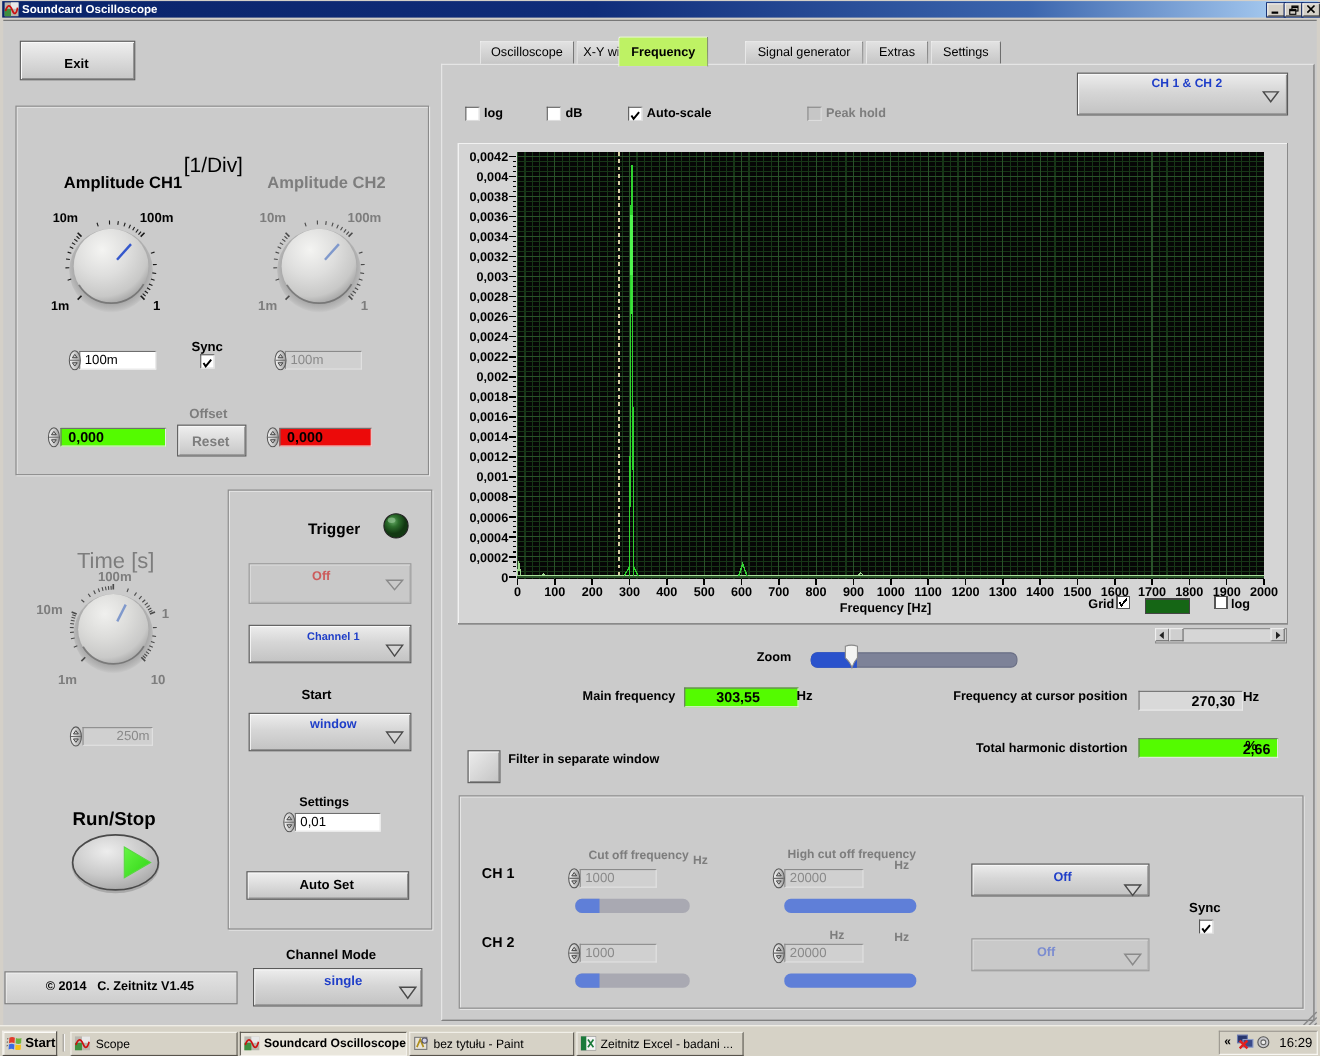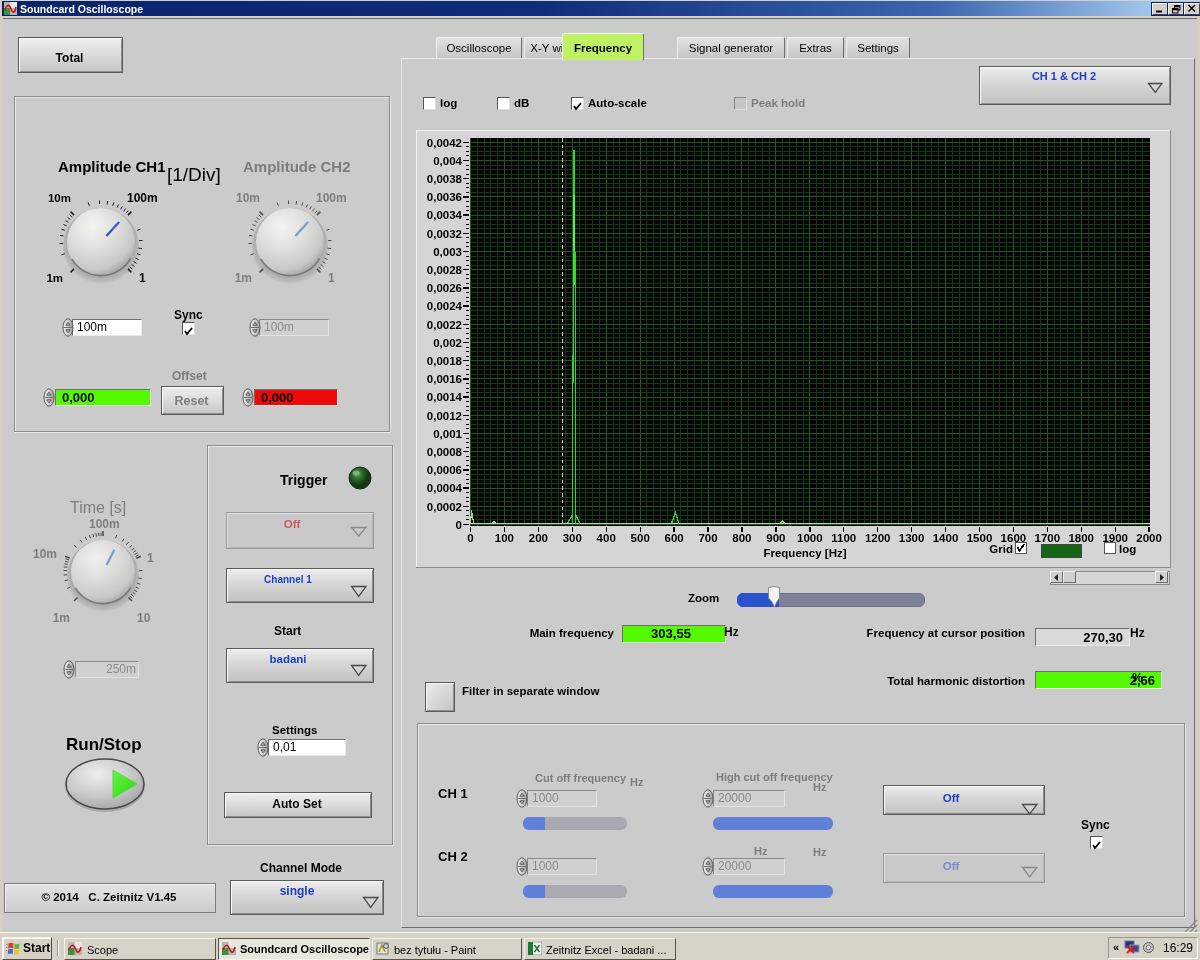--- a/index.html
+++ b/index.html
@@ -11,21 +11,21 @@
 .capbtn{position:absolute;top:2px;width:14px;height:10px;background:#d4d0c8;border:1px solid;border-color:#f5f3ef #404040 #404040 #f5f3ef;box-shadow:0 0 0 1px #0a246a;font:bold 9px "Liberation Sans",sans-serif;color:#000;text-align:center;line-height:11px;}
 
 .btn{background:linear-gradient(#efefef,#c6c6c6);border:1px solid #5a5a5a;box-shadow:inset 1px 1px 0 #fafafa, inset -1px -1px 0 #8f8f8f;}
 .drop{background:linear-gradient(#ededed 0%,#d6d6d6 45%,#c3c3c3 100%);border:1px solid #5a5a5a;box-shadow:inset 1px 1px 0 #fafafa, inset -1px -1px 0 #8f8f8f;}
 .dropd{background:#c9c9c9;border:1px solid #9a9a9a;box-shadow:inset 1px 1px 0 #dedede, inset -1px -1px 0 #b5b5b5;}
 .fld{background:#fff;border:1px solid;border-color:#6e6e6e #e9e9e9 #e9e9e9 #6e6e6e;}
 .fldd{background:#d0d0d0;border:1px solid;border-color:#8a8a8a #e2e2e2 #e2e2e2 #8a8a8a;}
 .panel{border:1px solid #8b8b8b;box-shadow:1px 1px 0 #e9e9e9, inset 1px 1px 0 #e9e9e9;}
 .cb{width:11px;height:11px;background:#fff;border:1px solid;border-color:#555 #ddd #ddd #555;}
 .cbd{width:11px;height:11px;background:#c6c6c6;border:1px solid;border-color:#888 #ddd #ddd #888;}
-.blue{color:#1f3ec8;}
+.blue{color:#1f3ec8;padding-left:15px;}
 .gray{color:#7d7d7d;}
 .tab{position:absolute;top:37px;height:20px;background:linear-gradient(#e2e2e2,#c6c6c6);border:1px solid;border-color:#efefef #6e6e6e #6e6e6e #efefef;border-bottom:none;border-radius:2px 2px 0 0;text-align:center;font-weight:normal;font-size:11.5px;line-height:20px;color:#000;margin-left:32px;}
 .tabact{position:absolute;top:33px;height:26px;background:#bef264;border:1px solid;border-color:#f2f2f2 #6e6e6e #cecece #f2f2f2;border-radius:2px 2px 0 0;text-align:center;font-weight:bold;font-size:11.5px;line-height:28px;color:#000;z-index:5;}
 .tb{position:absolute;top:5px;height:20px;background:#d6d2c6;border:1px solid;border-color:#f4f2ec #58544c #58544c #f4f2ec;font-size:11px;color:#000;}
 </style></head>
 <body>
 <div id="scr">
  <div id="titlebar">
   <svg class="a" style="left:2px;top:1px" width="13" height="13">
         <rect width="13" height="13" fill="#b9b6ae"></rect>
@@ -44,25 +44,25 @@
           <line x1="2.5" y1="5.5" x2="8" y2="5.5" stroke="#000" stroke-width="1.6"></line>
         </svg></div>
   <div class="capbtn" style="left:1182px;"><svg width="12" height="10">
           <path d="M2.5 1 L9 7.5 M9 1 L2.5 7.5" stroke="#000" stroke-width="1.5"></path>
         </svg></div>
  </div>
  <div id="client"></div>
  <div id="content" class="a" style="left:0;top:0;width:1200px;height:960px;">
 
   <div class="a btn" style="left:18px;top:37px;width:103px;height:34px;"></div>
-  <div class="a b" style="left:18px;top:51px;width:103px;text-align:center;font-size:12px;">Total</div>
+  <div class="a b" style="left:18px;top:51px;width:103px;text-align:center;font-size:12px;">Exit</div>
 
   <div class="a panel" style="left:14px;top:96px;width:374px;height:334px;"></div>
   <div class="a b" style="left:58px;top:158px;font-size:15px;">Amplitude CH1</div>
-  <div class="a" style="left:167px;top:140px;font-size:19px;margin-top:24px;">[1/Div]</div>
+  <div class="a" style="left:167px;top:140px;font-size:19px;">[1/Div]</div>
   <div class="a b gray" style="left:243px;top:158px;font-size:15px;">Amplitude CH2</div>
 
   <svg class="a" style="left:14px;top:180px;" width="360" height="120" id="knobs">
         <defs>
 <radialGradient id="sphA" cx="38%" cy="28%" r="78%">
  <stop offset="0%" stop-color="#f4f4f2"></stop>
             <stop offset="45%" stop-color="#dededd"></stop>
  <stop offset="80%" stop-color="#c8c8c7"></stop>
             <stop offset="100%" stop-color="#9c9c9c"></stop>
 </radialGradient>
@@ -152,21 +152,21 @@
   <div class="a cb" style="left:182px;top:322px;"><svg width="11" height="11">
           <path d="M2 5 L4 8 L9 2" stroke="#000" stroke-width="1.8" fill="none"></path>
         </svg></div>
 
   <div class="a b gray" style="left:172px;top:369px;font-size:12px;">Offset</div>
   <div class="a" style="left:55px;top:389px;width:88px;height:15px;background:#54fb00;border:1px solid;border-color:#6e6e6e #e9e9e9 #e9e9e9 #6e6e6e;font-weight:bold;font-size:13px;padding-left:6px;line-height:15px;">0,000</div>
   <div class="a btn" style="left:161px;top:386px;width:61px;height:27px;"></div>
   <div class="a b gray" style="left:161px;top:394px;width:61px;text-align:center;font-size:12.5px;">Reset</div>
   <div class="a" style="left:254px;top:389px;width:76px;height:15px;background:#ec0a0a;border:1px solid;border-color:#6e6e6e #e9e9e9 #e9e9e9 #6e6e6e;font-weight:bold;font-size:13px;padding-left:6px;line-height:15px;">0,000</div>
 
-  <div class="a gray" style="left:70px;top:499px;font-size:16px;">Time [s]</div>
+  <div class="a gray" style="left:70px;top:499px;font-size:20px;">Time [s]</div>
   <svg class="a" style="left:20px;top:515px;" width="170" height="115" id="timeknob">
         <defs>
 <radialGradient id="sphT" cx="38%" cy="28%" r="78%">
  <stop offset="0%" stop-color="#f0f0ee"></stop>
             <stop offset="45%" stop-color="#dcdcda"></stop>
  <stop offset="80%" stop-color="#c9c9c8"></stop>
             <stop offset="100%" stop-color="#a2a2a2"></stop>
 </radialGradient>
 <radialGradient id="ringT" cx="50%" cy="46%" r="54%">
  <stop offset="82%" stop-color="#a9a9a9"></stop>
@@ -259,21 +259,21 @@
   <svg class="a" style="left:350px;top:526px;" width="18" height="12">
         <path d="M1.5 1.5 L16 1.5 L8.7 10 Z" fill="#c9c9c9" stroke="#8a8a8a" stroke-width="1.3"></path>
       </svg>
   <div class="a drop" style="left:226px;top:568px;width:146px;height:33px;"></div>
   <div class="a b blue" style="left:226px;top:574px;width:124px;text-align:center;font-size:10px;">Channel 1</div>
   <svg class="a" style="left:350px;top:585px;" width="18" height="13">
         <path d="M1.5 1.5 L16 1.5 L8.7 11.5 Z" fill="#d4d4d4" stroke="#4a4a4a" stroke-width="1.3"></path>
       </svg>
   <div class="a b" style="left:274px;top:624px;font-size:12px;">Start</div>
   <div class="a drop" style="left:226px;top:648px;width:146px;height:33px;"></div>
-  <div class="a b blue" style="left:226px;top:653px;width:124px;text-align:center;font-size:11.5px;">badani</div>
+  <div class="a b blue" style="left:226px;top:653px;width:124px;text-align:center;font-size:11.5px;">window</div>
   <svg class="a" style="left:350px;top:664px;" width="18" height="13">
         <path d="M1.5 1.5 L16 1.5 L8.7 11.5 Z" fill="#d4d4d4" stroke="#4a4a4a" stroke-width="1.3"></path>
       </svg>
   <div class="a b" style="left:272px;top:724px;font-size:11.5px;">Settings</div>
   <div class="a fld" style="left:268px;top:739px;width:72px;height:15px;font-size:12px;padding-left:4px;line-height:15px;">0,01</div>
   <div class="a btn" style="left:224px;top:792px;width:146px;height:24px;"></div>
   <div class="a b" style="left:224px;top:797px;width:146px;text-align:center;font-size:12px;">Auto Set</div>
 
   <div class="a" style="left:4px;top:883px;width:210px;height:28px;background:linear-gradient(#e3e3e3,#cdcdcd);border:1px solid #7c7c7c;box-shadow:inset 1px 1px 0 #f2f2f2;"></div>
   <div class="a b" style="left:4px;top:891px;width:210px;text-align:center;font-size:11.5px;">© 2014&nbsp;&nbsp; C. Zeitnitz V1.45</div>

